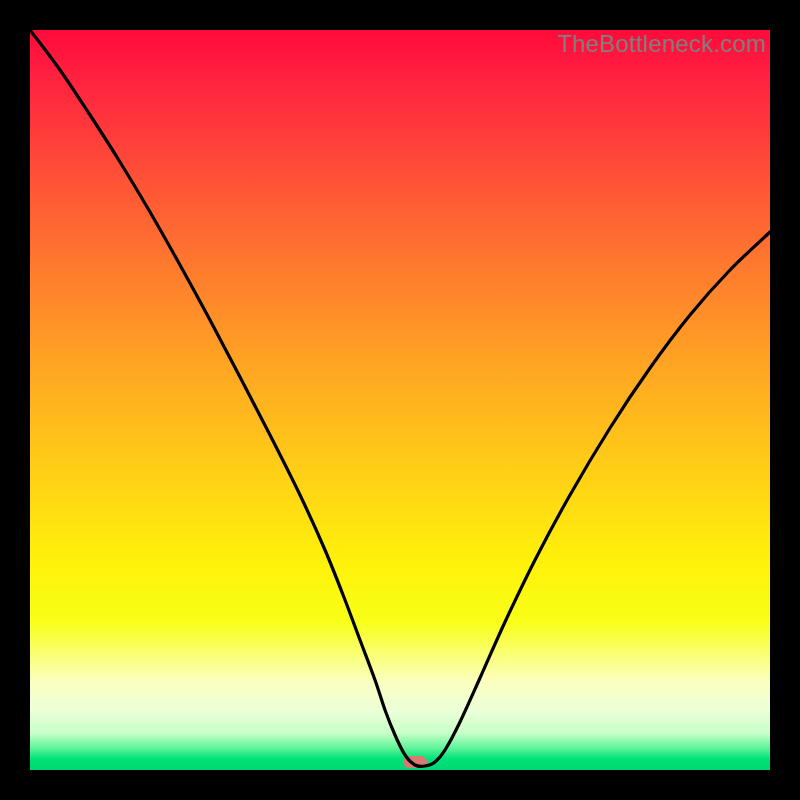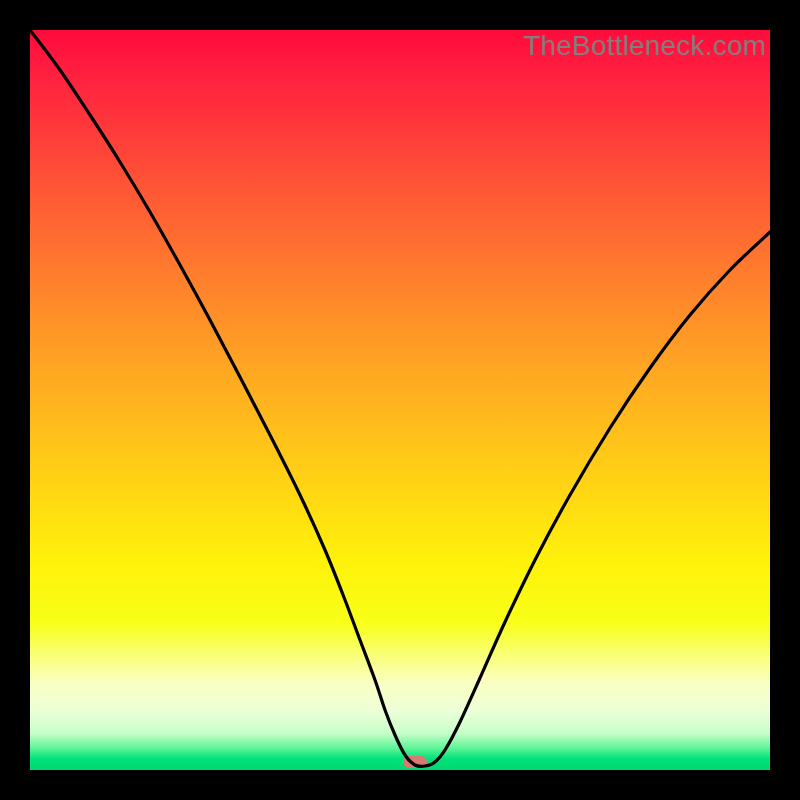--- a/index.html
+++ b/index.html
@@ -40,21 +40,21 @@
       #60f59a 97%,
       #00e27a 98.5%,
       #00d872 100%
     );
   }
   .watermark {
     position: absolute;
     top: 0px;
     right: 4px;
     color: #808080;
-    font-size: 28px;
+    font-size: 24px;
     font-weight: 500;
     letter-spacing: 0.2px;
     z-index: 5;
     user-select: none;
   }
   svg.curve {
     position: absolute;
     left: 0;
     top: 0;
     width: 740px;

